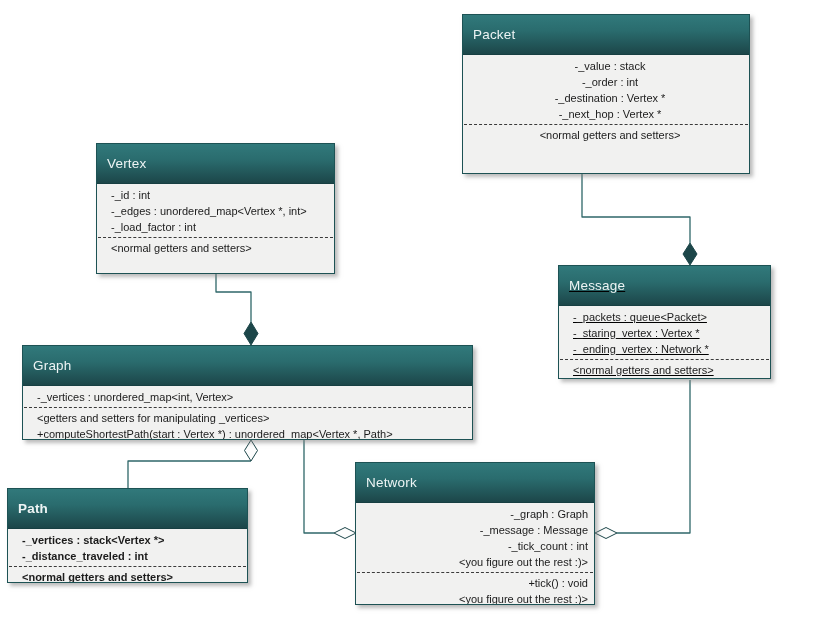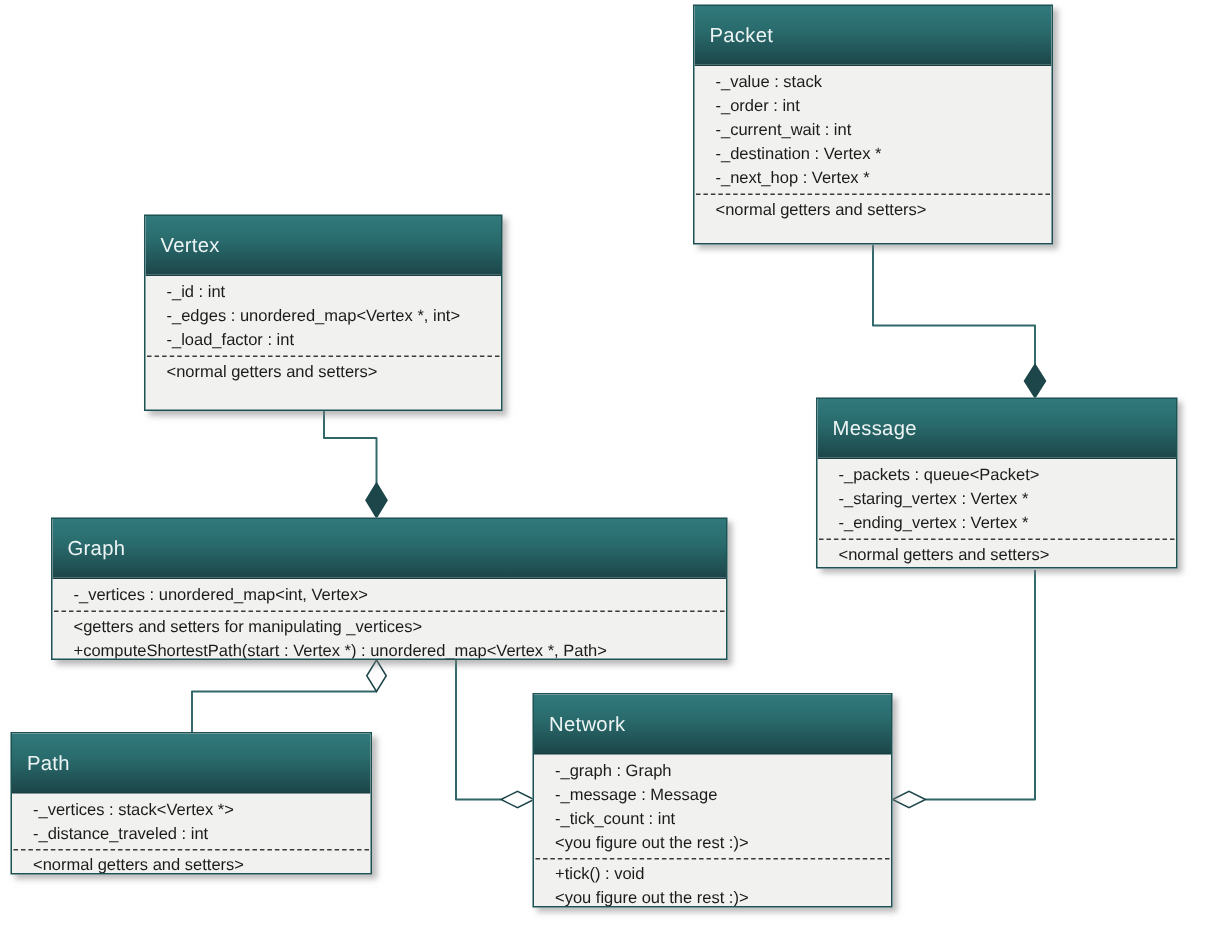--- a/index.html
+++ b/index.html
@@ -48,76 +48,75 @@
     </g>
     <g stroke="#1c4649" stroke-width="1">
       <polygon points="251,322 258,333.5 251,345 244,333.5" fill="#1c4649"></polygon>
       <polygon points="690,243 697,254 690,265 683,254" fill="#1c4649"></polygon>
       <polygon points="251,440 257.5,450.5 251,461 244.5,450.5" fill="#fdfdfd"></polygon>
       <polygon points="334,533 345,527.5 356,533 345,538.5" fill="#fdfdfd"></polygon>
       <polygon points="617,533 606,527.5 595,533 606,538.5" fill="#fdfdfd"></polygon>
     </g>
   </svg>
 
-  <div class="uml-class" style="left:462px;top:3px;width:240px;height:160px;">
+  <div class="uml-class" style="left:462px;top:14px;width:288px;height:160px;text-align:center;">
     <div class="hdr">Packet</div>
     <div class="cls-body">
       <div class="row">-_value : stack</div>
       <div class="row">-_order : int</div>
-      <div class="row">-_current_wait : int</div>
       <div class="row">-_destination : Vertex *</div>
       <div class="row">-_next_hop : Vertex *</div>
       <div class="sep"></div>
       <div class="row">&lt;normal getters and setters&gt;</div>
     </div>
   </div>
 
   <div class="uml-class" style="left:96px;top:143px;width:239px;height:131px;">
     <div class="hdr">Vertex</div>
     <div class="cls-body">
       <div class="row">-_id : int</div>
       <div class="row">-_edges : unordered_map&lt;Vertex *, int&gt;</div>
       <div class="row">-_load_factor : int</div>
       <div class="sep"></div>
       <div class="row">&lt;normal getters and setters&gt;</div>
     </div>
   </div>
 
-  <div class="uml-class" style="left:544px;top:265px;width:241px;height:114px;">
+  <div class="uml-class" style="left:558px;top:265px;width:213px;height:114px;text-decoration:underline;">
     <div class="hdr">Message</div>
     <div class="cls-body">
       <div class="row">-_packets : queue&lt;Packet&gt;</div>
       <div class="row">-_staring_vertex : Vertex *</div>
-      <div class="row">-_ending_vertex : Vertex *</div>
+      <div class="row">-_ending_vertex : Network *</div>
       <div class="sep"></div>
       <div class="row">&lt;normal getters and setters&gt;</div>
     </div>
   </div>
 
-  <div class="uml-class" style="left:34px;top:345px;width:451px;height:95px;">
+  <div class="uml-class" style="left:22px;top:345px;width:451px;height:95px;">
     <div class="hdr">Graph</div>
     <div class="cls-body">
       <div class="row">-_vertices : unordered_map&lt;int, Vertex&gt;</div>
       <div class="sep"></div>
       <div class="row">&lt;getters and setters for manipulating _vertices&gt;</div>
       <div class="row">+computeShortestPath(start : Vertex *) : unordered_map&lt;Vertex *, Path&gt;</div>
     </div>
   </div>
 
-  <div class="uml-class" style="left:7px;top:488px;width:241px;height:95px;">
+  <div class="uml-class" style="left:7px;top:488px;width:241px;height:95px;font-weight:bold;">
     <div class="hdr">Path</div>
     <div class="cls-body">
       <div class="row">-_vertices : stack&lt;Vertex *&gt;</div>
       <div class="row">-_distance_traveled : int</div>
       <div class="sep"></div>
       <div class="row">&lt;normal getters and setters&gt;</div>
     </div>
   </div>
 
-  <div class="uml-class" style="left:355px;top:462px;width:240px;height:143px;">
+  <div class="uml-class" style="left:355px;top:462px;width:240px;height:143px;text-align:right;">
     <div class="hdr">Network</div>
     <div class="cls-body">
       <div class="row">-_graph : Graph</div>
       <div class="row">-_message : Message</div>
       <div class="row">-_tick_count : int</div>
       <div class="row">&lt;you figure out the rest :)&gt;</div>
       <div class="sep"></div>
       <div class="row">+tick() : void</div>
       <div class="row">&lt;you figure out the rest :)&gt;</div>
     </div>

